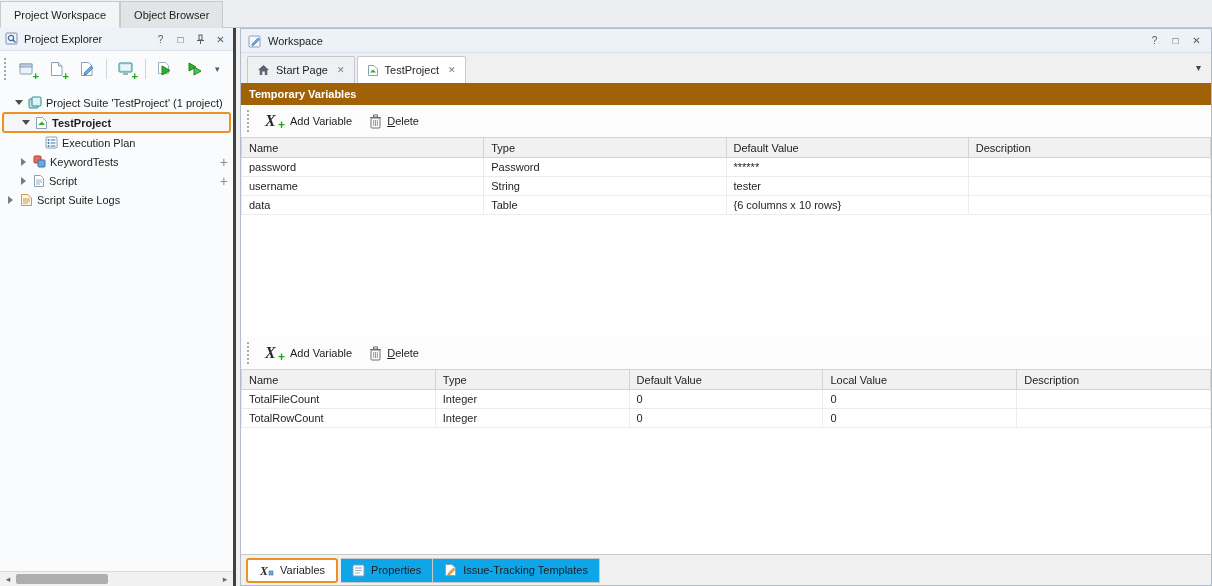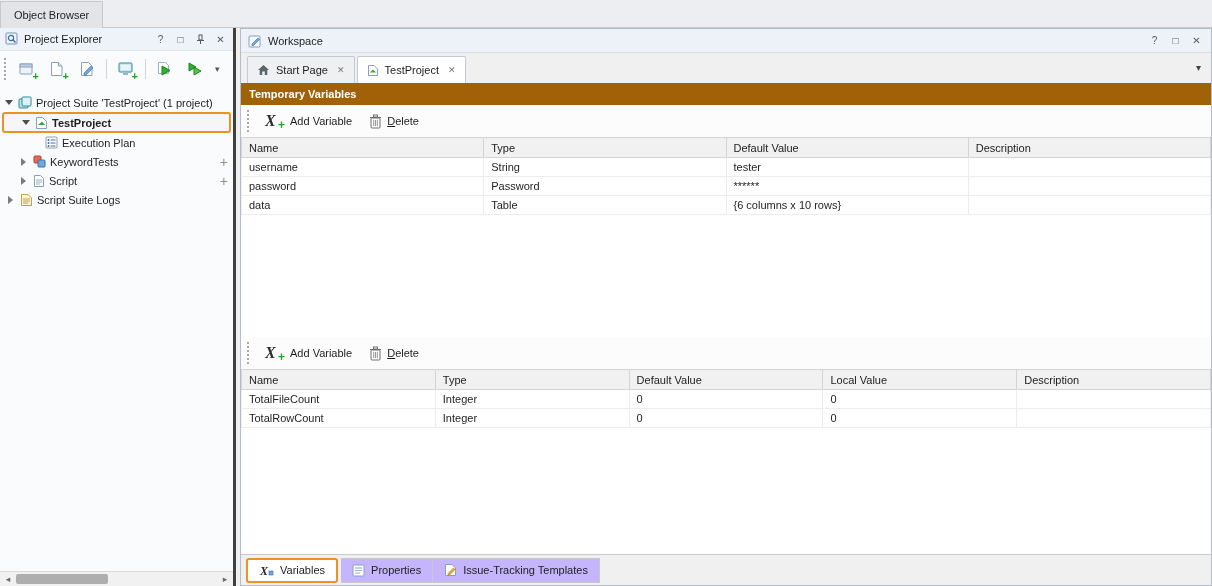--- a/index.html
+++ b/index.html
@@ -69,30 +69,33 @@
   .delete-label::first-letter { text-decoration: underline; }
 
   .table-wrap { background: #fff; overflow: hidden; padding: 0; }
   .temp-wrap { height: 200px; flex: none; }
   .pers-wrap { flex: 1; min-height: 0; }
   table.var-table { width: 100%; border-collapse: collapse; table-layout: fixed; border: 1px solid #c9c9c9; }
   .var-table th { background: #f1f1f1; border: 1px solid #d4d4d4; font-weight: normal; text-align: left; padding: 2px 7px; height: 20px; color: #222; }
   .var-table td { border: 1px solid #ececec; padding: 2px 7px; height: 19px; background: #fff; }
 
   .bottom-tabs { height: 31px; flex: none; background: #f0f0f0; border-top: 1px solid #c9c9c9; display: flex; align-items: center; padding-left: 5px; gap: 0; }
-  .b-tab { display: flex; align-items: center; gap: 6px; height: 25px; padding: 0 11px; border: 1px solid #c9c9c9; background: #c4b5fd; cursor: default; }
+  .b-tab { display: flex; align-items: center; gap: 6px; height: 25px; padding: 0 11px; border: 1px solid #c9c9c9; background: #0ea5e9; cursor: default; }
   .b-tab + .b-tab { border-left: none; }
   .b-tab.active { background: #ffffff; border: 2px solid #ED9222; border-radius: 3px; margin-right: 3px; }
 </style>
 </head>
 <body>
 
 <div class="app">
 
   <div class="app-tabs">
+    <div class="app-tab active">
+      <span>Project Workspace</span>
+    </div>
     <div class="app-tab">
       <span>Object Browser</span>
     </div>
   </div>
 
   <div class="main">
 
     <div class="left-panel">
 
       <div class="pe-header">
@@ -158,21 +161,21 @@
           <svg width="16" height="16" viewBox="0 0 16 16">
               <path d="M2 2 L9 6 2 10 z" fill="#2fae2f" stroke="#1d871d"></path>
               <path d="M7 6 L14 10 7 14 z" fill="#55c055" stroke="#1d871d"></path>
             </svg>
         </span>
         <span class="dd-arrow">▾</span>
       </div>
 
       <div class="tree">
 
-        <div class="trow" style="padding-left:3px;">
+        <div class="trow" style="padding-left:13px;">
           <span class="chev">
               <span class="tri-down"></span>
             </span>
           <span class="ticon">
             <svg width="14" height="14" viewBox="0 0 14 14">
                 <rect x="1" y="3" width="9" height="9" rx="1" fill="#bfe3e8" stroke="#2e8b9a"></rect>
                 <rect x="4" y="1" width="9" height="9" rx="1" fill="#dff3f6" stroke="#2e8b9a"></rect>
               </svg>
           </span>
           <span>Project Suite 'TestProject' (1 project)</span>
@@ -338,29 +341,29 @@
           <thead>
             <tr>
               <th>Name</th>
               <th>Type</th>
               <th>Default Value</th>
               <th>Description</th>
             </tr>
           </thead>
           <tbody>
             <tr>
+              <td>password</td>
+              <td>Password</td>
+              <td>******</td>
+              <td></td>
+            </tr>
+            <tr>
               <td>username</td>
               <td>String</td>
               <td>tester</td>
-              <td></td>
-            </tr>
-            <tr>
-              <td>password</td>
-              <td>Password</td>
-              <td>******</td>
               <td></td>
             </tr>
             <tr>
               <td>data</td>
               <td>Table</td>
               <td>{6 columns x 10 rows}</td>
               <td></td>
             </tr>
           </tbody>
         </table>

